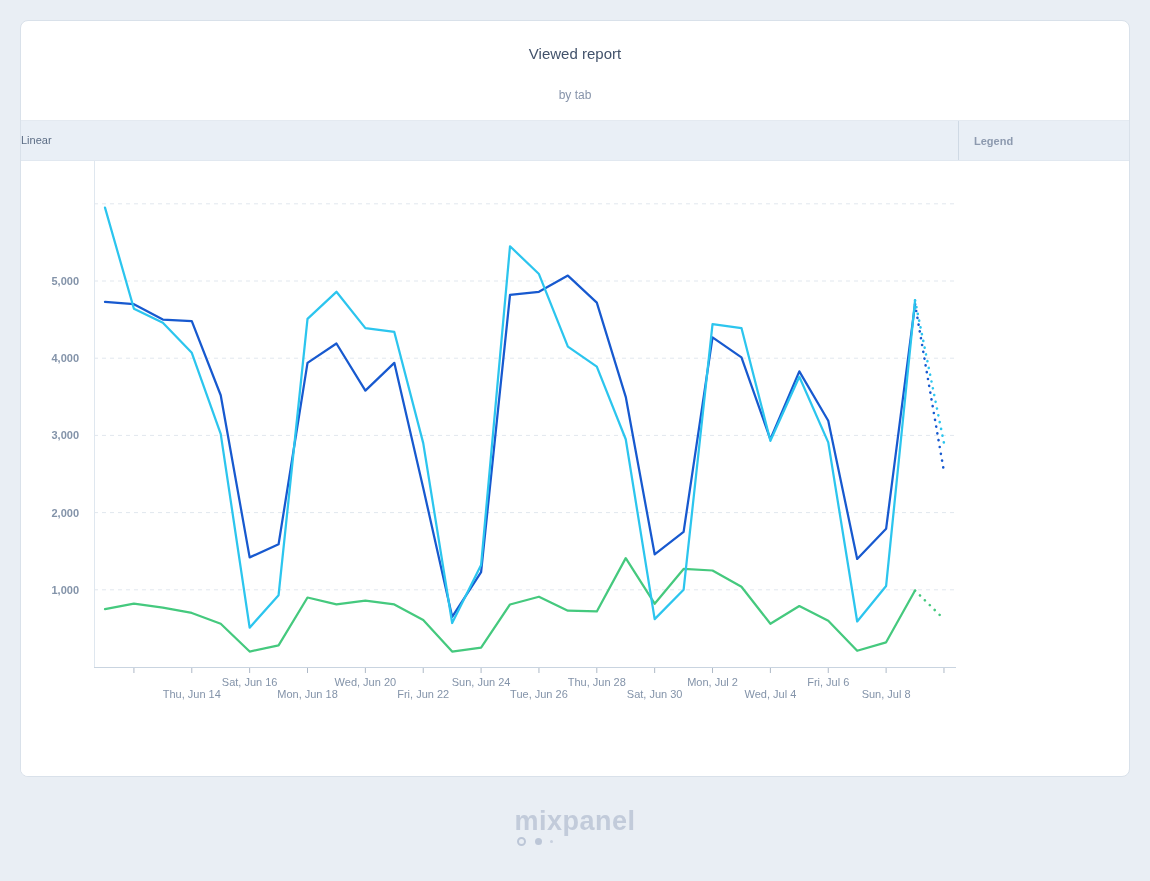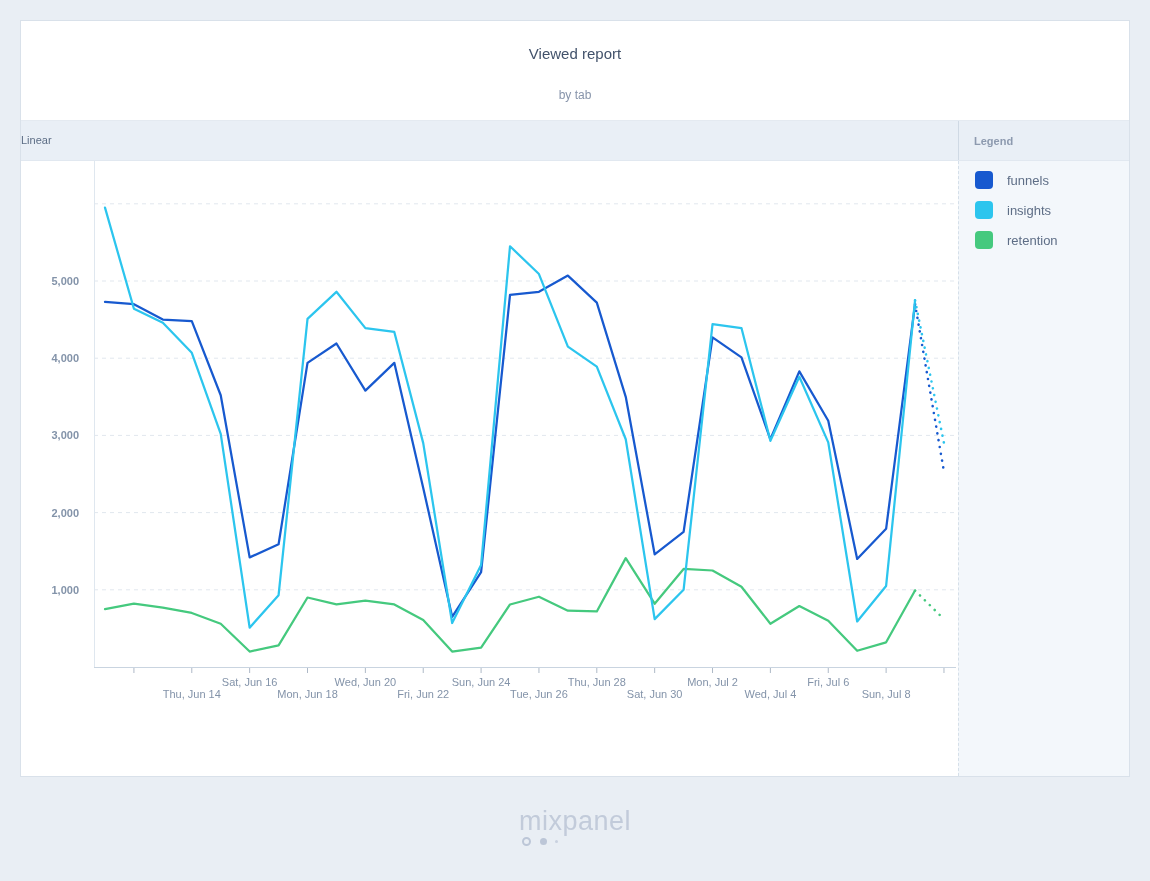--- a/index.html
+++ b/index.html
@@ -5,21 +5,21 @@
   * { margin:0; padding:0; box-sizing:border-box; }
   html,body { width:1150px; height:881px; }
   body {
     background:#e9eef4;
     font-family:"Liberation Sans", sans-serif;
     position:relative;
     overflow:hidden;
   }
   .card {
     position:absolute; left:20px; top:20px; width:1110px; height:757px;
-    background:#ffffff; border:1px solid #d9e1ea; border-radius:0;
+    background:#ffffff; border:1px solid #d9e1ea; border-radius:8px;
     display:flex; flex-direction:column; overflow:hidden;
   }
   .hdr { height:100px; border-bottom:1px solid #e4eaf1; text-align:center; flex:none; }
   .hdr .title { margin-top:24px; font-size:15px; color:#42526b; }
   .hdr .subtitle { margin-top:26px; font-size:12px; color:#8794aa; }
   .date-row { height:57px; border-bottom:1px solid #ccd6e2; flex:none;
     display:flex; align-items:center; justify-content:center;
     font-size:13px; color:#5c6d88; }
   .tabbar { height:40px; background:#e9eff6; border-bottom:1px solid #e1e8f0;
     position:relative; flex:none; }
@@ -29,21 +29,21 @@
     font-size:11px; font-weight:bold; color:#8d9aaf; }
   .body { flex:1; display:flex; min-height:0; }
   .chart-wrap { width:937px; flex:none; background:#ffffff; position:relative; }
   .legend-col { flex:1; background:#f3f7fb; border-left:1px dashed #d5dfe9; padding:10px 0 0 16px; }
   .legend-item { display:flex; align-items:center; margin-bottom:12px; cursor:pointer; }
   .legend-swatch { width:18px; height:18px; border-radius:4px; flex:none; }
   .legend-label { margin-left:14px; font-size:13px; color:#5e6e86; }
   svg text { font-family:"Liberation Sans", sans-serif; }
   .footer-logo { position:absolute; left:0; top:806px; width:100%; text-align:center; }
   .logo-inner { display:inline-block; position:relative; }
-  .logo-word { font-size:27px; font-weight:400; letter-spacing:0.5px; color:#c2cbda; }
+  .logo-word { font-size:27px; font-weight:700; letter-spacing:0.5px; color:#c2cbda; }
   .logo-dots { position:absolute; left:3px; top:31px; display:flex; align-items:center; }
   .logo-dot1 { width:9px; height:9px; border-radius:50%; border:2.5px solid #bcc6d7; }
   .logo-dot2 { width:7px; height:7px; border-radius:50%; background:#bcc6d7; margin-left:9px; }
   .logo-dot3 { width:3px; height:3px; border-radius:50%; background:#c9d1df; margin-left:8px; }
 </style>
 </head>
 <body>
 
 <div class="card">
 
@@ -104,34 +104,20 @@
           <text x="807.25" y="525" text-anchor="middle" font-size="11" fill="#8393a9">Fri, Jul 6</text>
           <text x="865.11" y="537" text-anchor="middle" font-size="11" fill="#8393a9">Sun, Jul 8</text>
           <polyline points="84,448.1 112.93,442.696 141.86,446.556 170.79,451.96 199.72,462.76800000000003 228.65,490.56 257.58,484.384 286.51,436.52 315.44,443.468 344.37,439.608 373.3,443.468 402.23,458.908 431.15999999999997,490.56 460.09,486.7 489.02,443.468 517.95,435.748 546.88,449.644 575.81,450.416 604.74,397.148 633.67,442.696 662.6,407.956 691.53,409.5 720.46,425.712 749.39,462.76800000000003 778.3199999999999,445.012 807.25,459.68 836.18,489.788 865.11,481.296 894.04,429.572" fill="none" stroke="#45c97e" stroke-width="2.25" stroke-linejoin="round" stroke-linecap="round"></polyline>
           <line x1="894.04" y1="429.572" x2="922.97" y2="458.13599999999997" stroke="#45c97e" stroke-width="2.6" stroke-dasharray="0.1 6.8" stroke-linecap="round"></line>
           <polyline points="84,140.844 112.93,143.15999999999997 141.86,158.59999999999997 170.79,160.144 199.72,234.25599999999997 228.65,396.376 257.58,383.252 286.51,201.832 315.44,182.53199999999998 344.37,229.62399999999997 373.3,201.832 402.23,326.89599999999996 431.15999999999997,455.82 460.09,411.044 489.02,133.89599999999996 517.95,130.808 546.88,114.596 575.81,141.61599999999999 604.74,235.8 633.67,393.288 662.6,370.9 691.53,176.356 720.46,196.428 749.39,278.26 778.3199999999999,210.32399999999996 807.25,259.73199999999997 836.18,397.91999999999996 865.11,367.812 894.04,143.15999999999997" fill="none" stroke="#1759cf" stroke-width="2.25" stroke-linejoin="round" stroke-linecap="round"></polyline>
           <line x1="894.04" y1="143.15999999999997" x2="922.97" y2="310.68399999999997" stroke="#1759cf" stroke-width="2.6" stroke-dasharray="0.1 6.8" stroke-linecap="round"></line>
           <polyline points="84,46.65999999999997 112.93,147.79199999999997 141.86,161.688 170.79,191.796 199.72,272.856 228.65,466.628 257.58,434.204 286.51,157.82799999999997 315.44,130.808 344.37,167.09199999999998 373.3,170.952 402.23,282.12 431.15999999999997,461.996 460.09,404.096 489.02,85.25999999999999 517.95,113.05199999999996 546.88,185.62 575.81,205.692 604.74,278.26 633.67,458.13599999999997 662.6,428.8 691.53,163.23199999999997 720.46,167.09199999999998 749.39,279.804 778.3199999999999,215.728 807.25,281.34799999999996 836.18,460.452 865.11,424.94 894.04,139.29999999999995" fill="none" stroke="#2cc5ee" stroke-width="2.25" stroke-linejoin="round" stroke-linecap="round"></polyline>
           <line x1="894.04" y1="139.29999999999995" x2="922.97" y2="282.12" stroke="#2cc5ee" stroke-width="2.6" stroke-dasharray="0.1 6.8" stroke-linecap="round"></line>
         </svg>
     </div>
-    <div class="legend-col" id="legend-col">
-        <div class="legend-item">
-          <span class="legend-swatch" style="background: rgb(23, 89, 207);"></span>
-          <span class="legend-label">funnels</span>
-        </div>
-        <div class="legend-item">
-          <span class="legend-swatch" style="background: rgb(44, 197, 238);"></span>
-          <span class="legend-label">insights</span>
-        </div>
-        <div class="legend-item">
-          <span class="legend-swatch" style="background: rgb(69, 201, 126);"></span>
-          <span class="legend-label">retention</span>
-        </div>
-      </div>
   </div>
 
 </div>
 
 <div class="footer-logo">
   <div class="logo-inner">
     <span class="logo-word">mixpanel</span>
     <div class="logo-dots">
       <div class="logo-dot1"></div>
       <div class="logo-dot2"></div>

